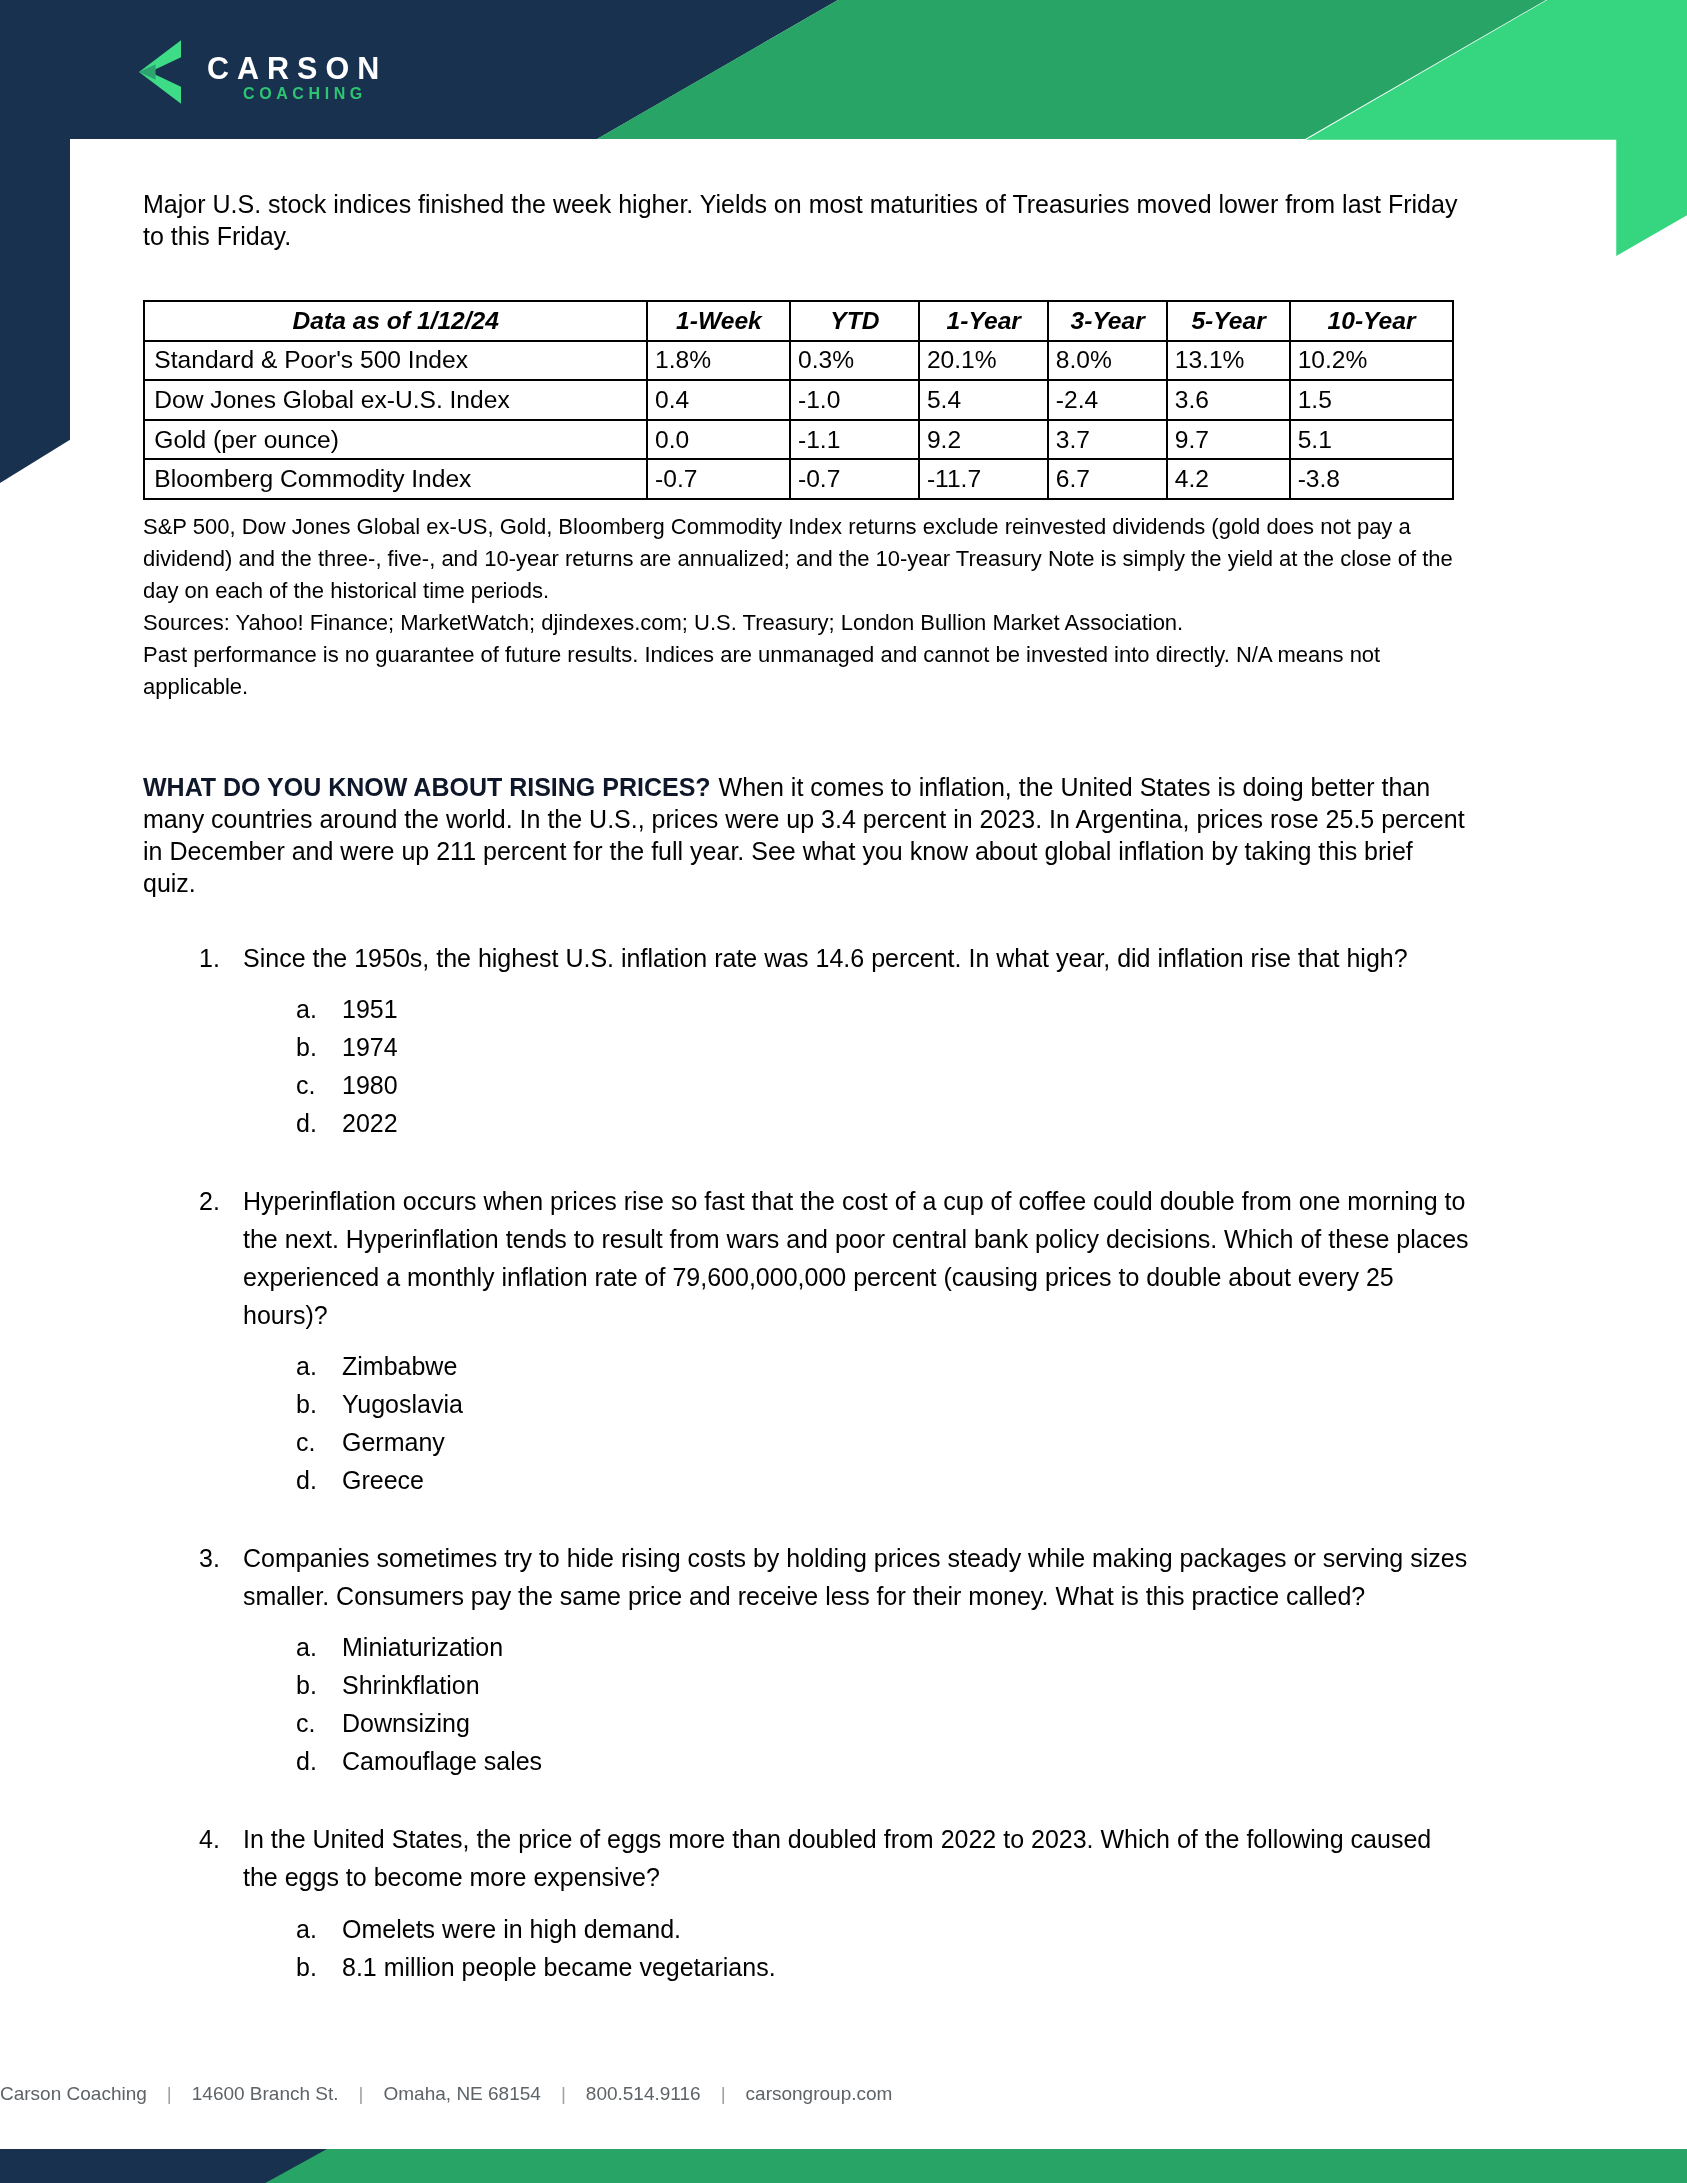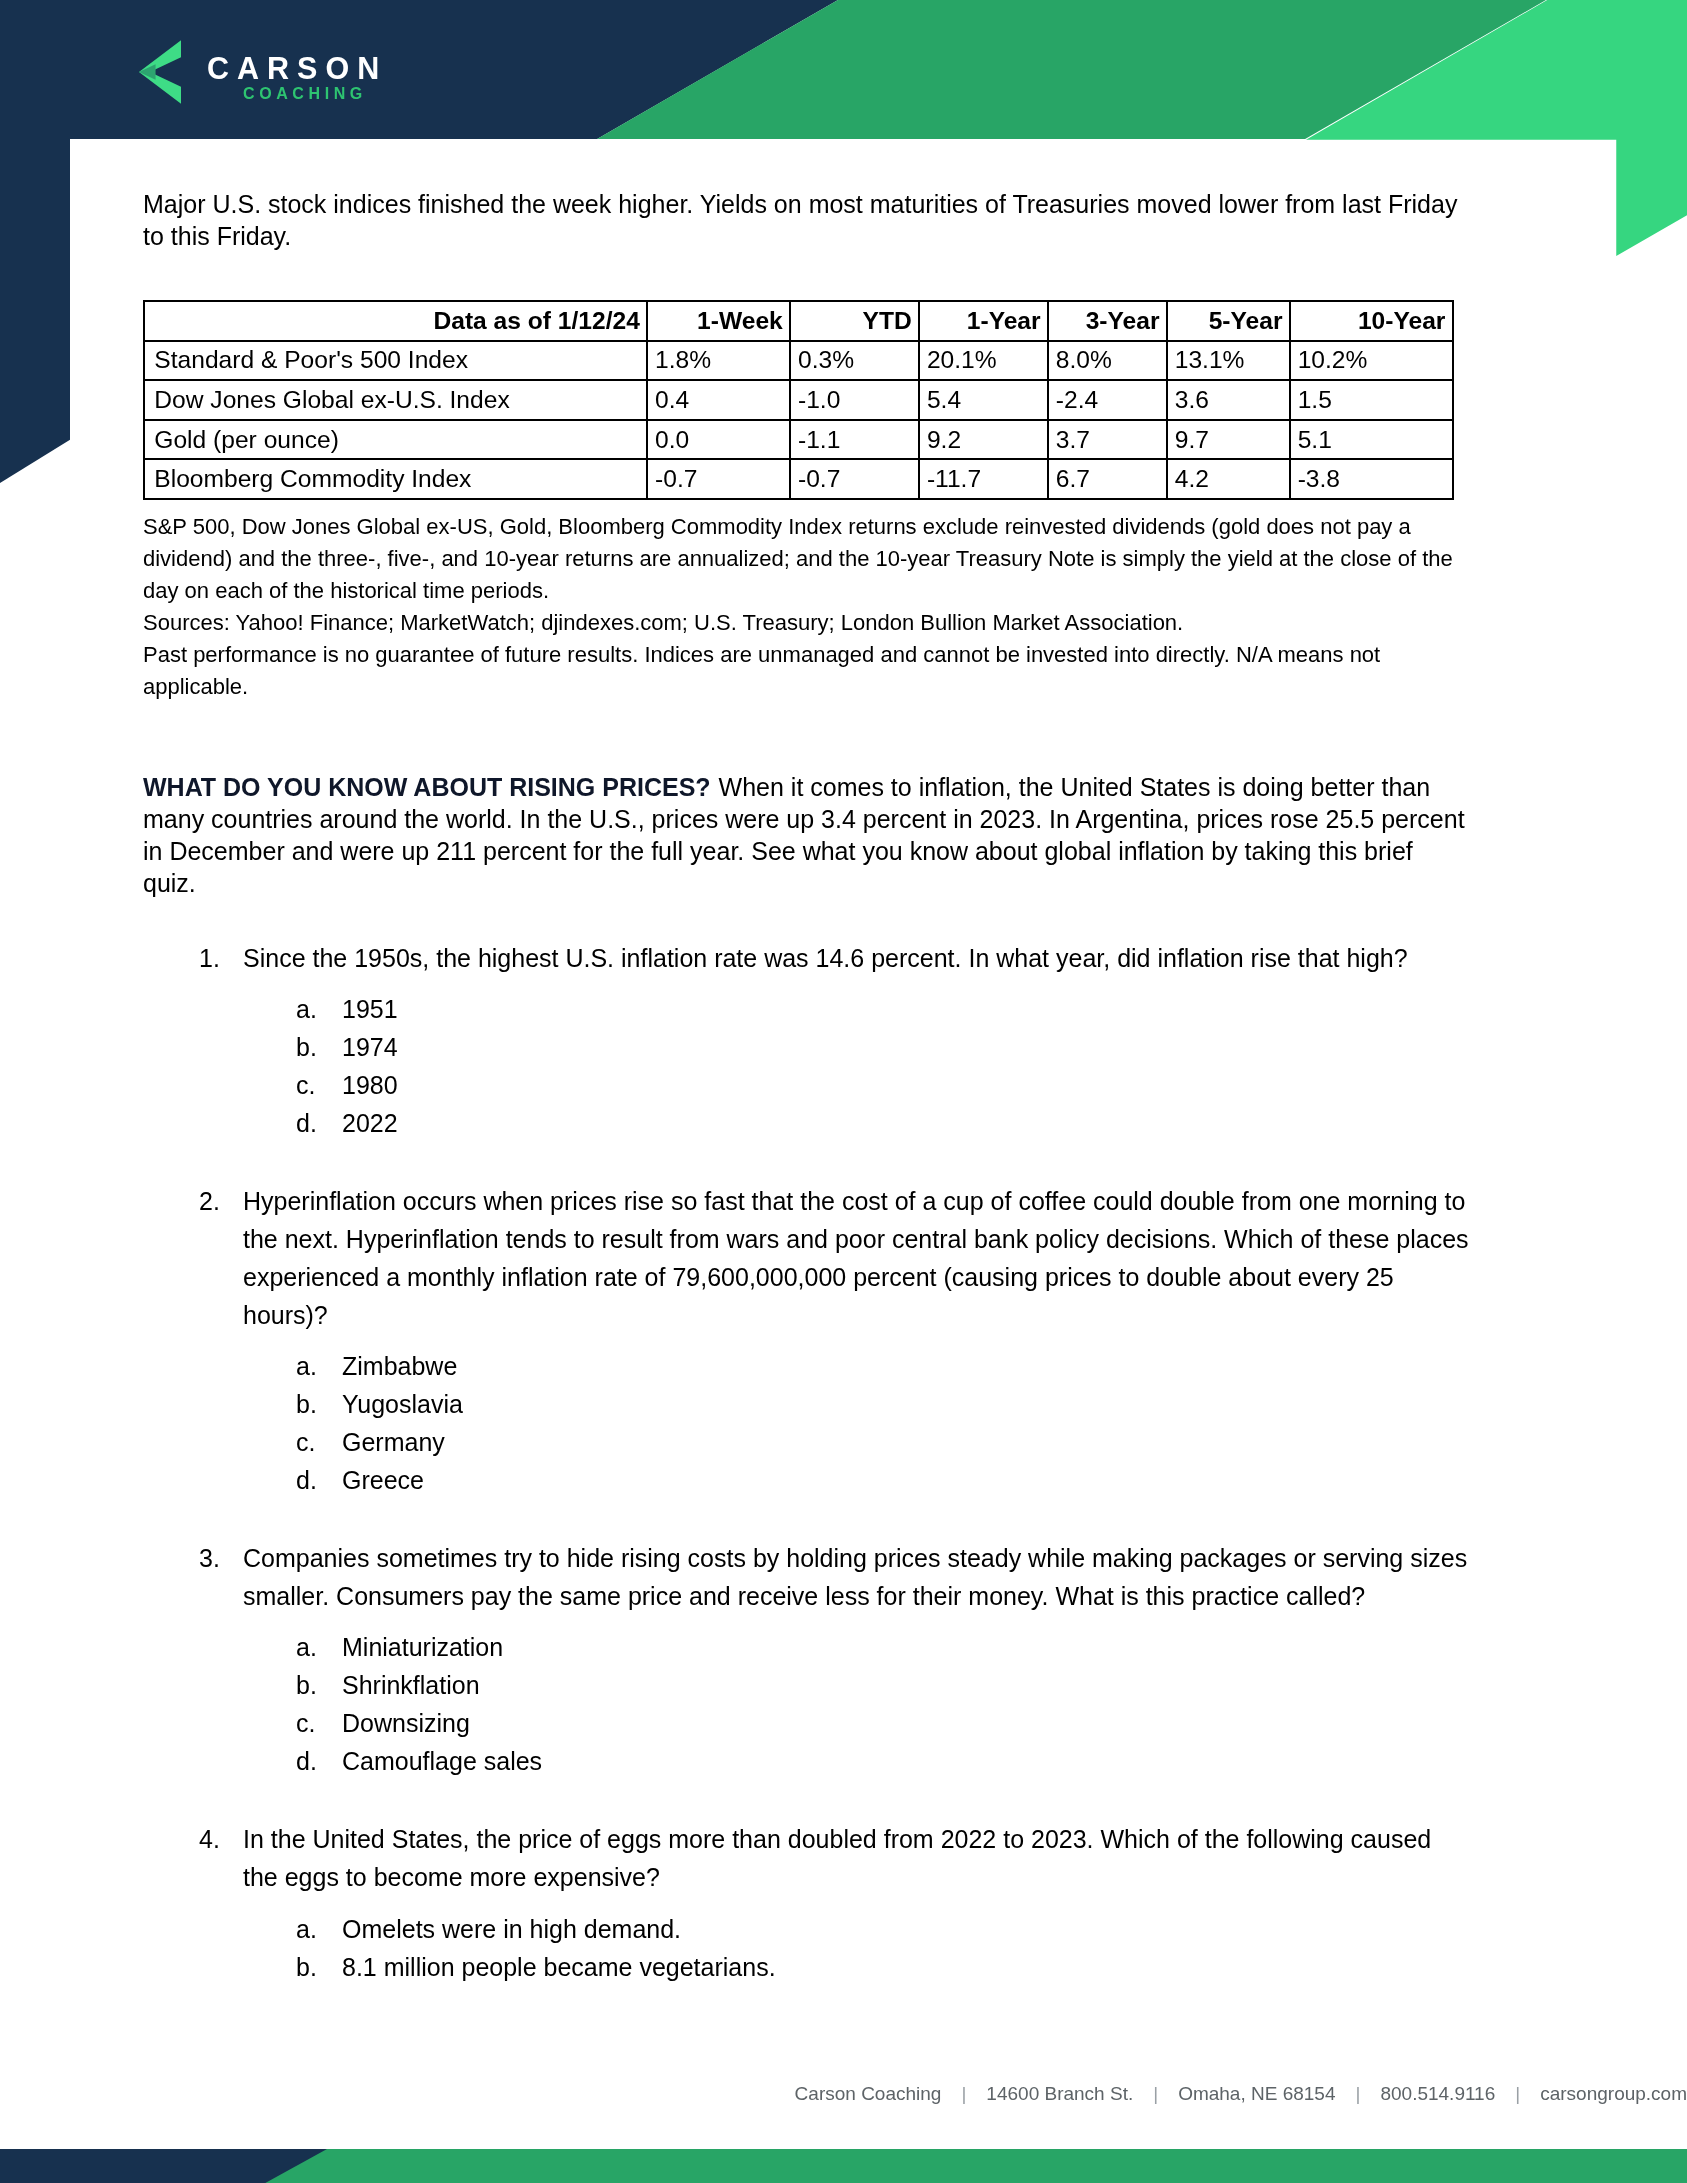--- a/index.html
+++ b/index.html
@@ -28,39 +28,39 @@
     color:#ffffff;letter-spacing:8px;white-space:nowrap;}
   .logo .sub{position:absolute;left:104px;top:46px;font-size:16px;font-weight:bold;
     color:#2ec471;letter-spacing:4.6px;white-space:nowrap;}
 
   
   .content{position:absolute;left:143px;top:188px;width:1326px;font-size:25px;line-height:32px;}
   .intro{margin:0;}
 
   table.market{border-collapse:collapse;margin-top:48px;width:1311px;font-size:24.6px;}
   table.market th,table.market td{border:2px solid #000;padding:1.3px 6.6px;height:35px;}
-  table.market th{font-weight:bold;text-align:right;}
+  table.market th{font-weight:bold;text-align:center;font-style:italic;}
   table.market td{text-align:left;}
   table.market td.lbl{text-align:left;padding-left:9.3px;}
 
   .footnotes{margin-top:10.6px;font-size:22px;line-height:32px;}
 
   .quiz-intro{margin-top:68px;}
   .quiz-intro .qhead{font-weight:bold;color:#0f172a;margin-right:8px;}
 
   .question{margin-top:40px;position:relative;}
   .question:first-of-type{margin-top:53px;}
   .q-text{position:relative;padding-left:100px;line-height:38px;}
   .q-num{position:absolute;left:56px;top:0;}
   .options{margin-top:13.3px;}
   .option{position:relative;padding-left:199px;line-height:38px;}
   .opt-letter{position:absolute;left:153px;top:0;}
 
   
-  .footer{position:absolute;left:0;top:2083px;width:1687px;text-align:right;
+  .footer{position:absolute;left:0;top:2083px;width:1687px;text-align:left;
     font-size:19px;color:#5d6367;}
   .footer .sep{color:#9aa0a5;margin:0 20px;font-weight:300;}
 </style>
 </head>
 <body>
 
 <div class="shape navy-band"></div>
 <div class="shape green-dark-band"></div>
 <div class="shape green-light-shape"></div>
 <div class="shape navy-left-strip"></div>

